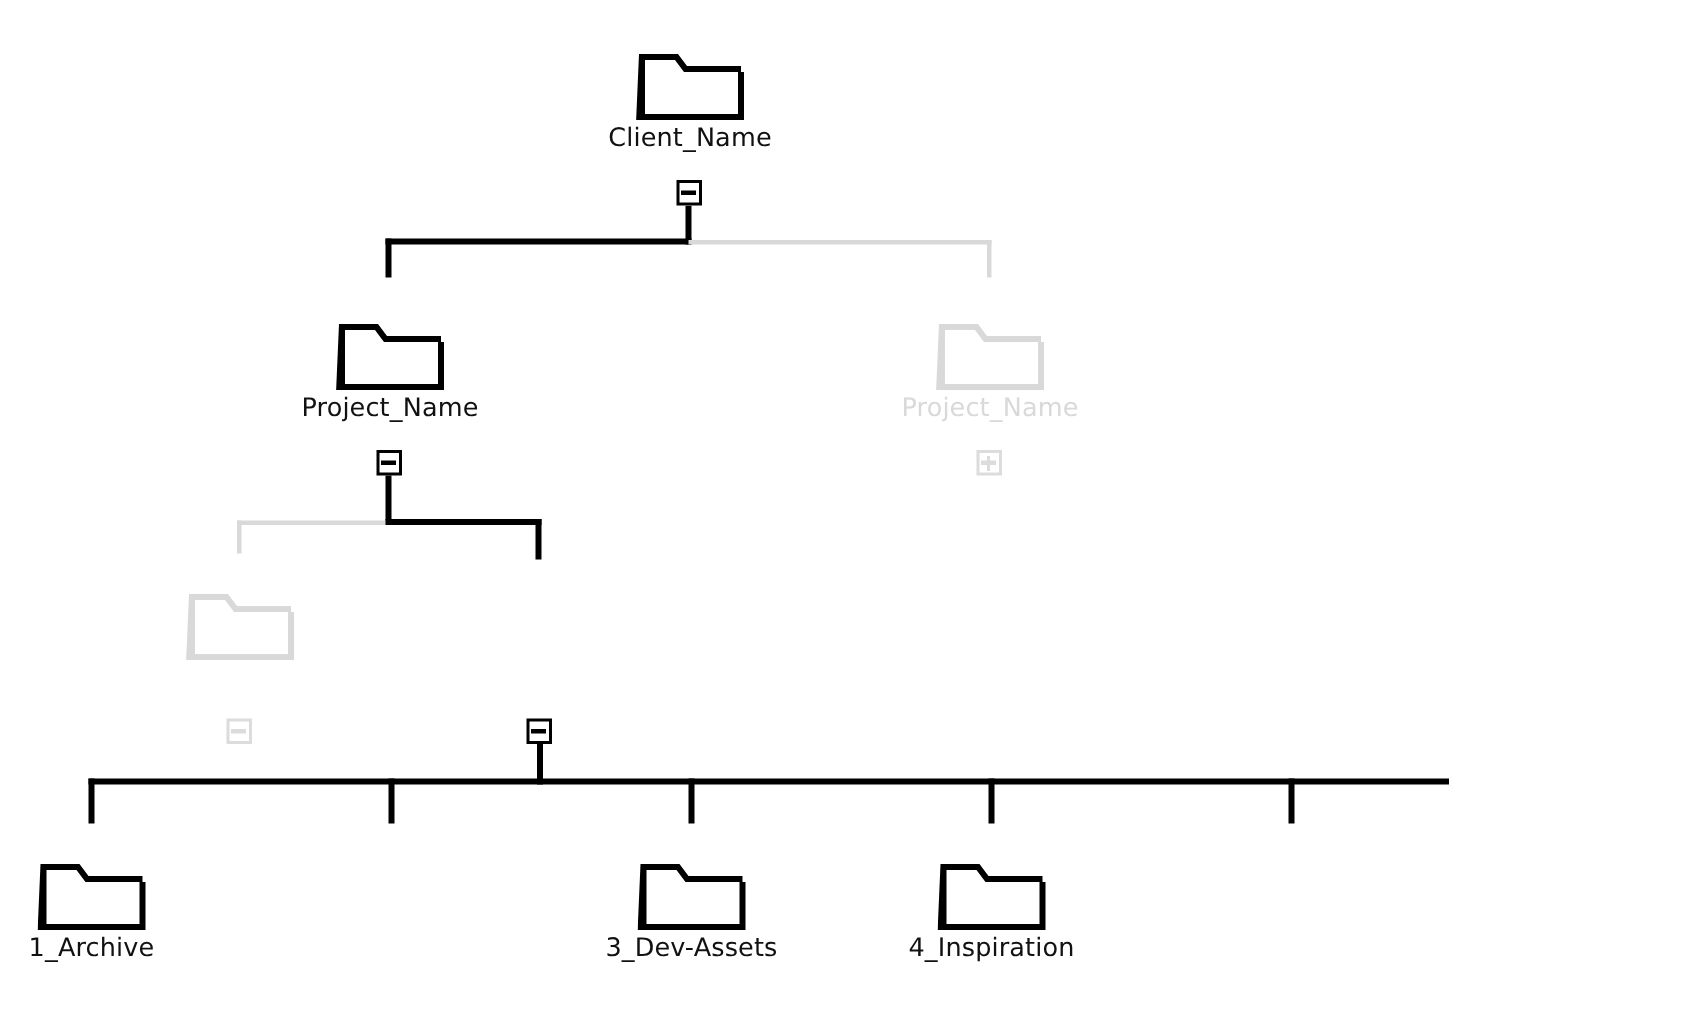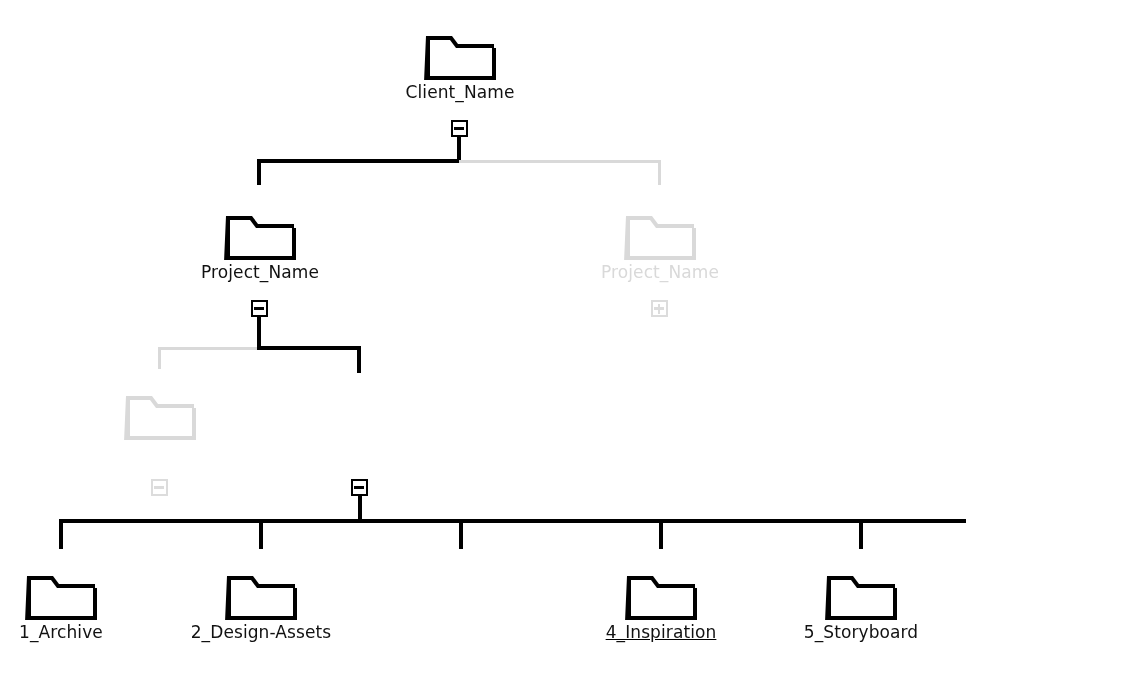--- a/index.html
+++ b/index.html
@@ -155,41 +155,35 @@
 
   <div class="expander" style="left:359px; top:479px;"></div>
 
   <div class="node" style="left:61px; top:564px;">
     <svg class="folder-icon" viewBox="0 0 72 56" aria-hidden="true">
       <path fill="#000000" d="M2,12 h26 l6,8 h36 v4 h-38 l-6,-8 h-20 v36 h62 v-28 h6 v34 h-74 z"></path>
     </svg>
     <span class="node-label">1_Archive</span>
   </div>
 
-  <div class="node" style="left:261px; top:564px;">
+
+  <div class="node" style="left:461px; top:564px;">
     <svg class="folder-icon" viewBox="0 0 72 56" aria-hidden="true">
       <path fill="#000000" d="M2,12 h26 l6,8 h36 v4 h-38 l-6,-8 h-20 v36 h62 v-28 h6 v34 h-74 z"></path>
     </svg>
-    <span class="node-label">2_Design-Assets</span>
+    <span class="node-label">3_Dev-Assets</span>
   </div>
 
-
-  <div class="node" style="left:661px; top:564px;text-decoration:underline;">
+  <div class="node" style="left:661px; top:564px;">
     <svg class="folder-icon" viewBox="0 0 72 56" aria-hidden="true">
       <path fill="#000000" d="M2,12 h26 l6,8 h36 v4 h-38 l-6,-8 h-20 v36 h62 v-28 h6 v34 h-74 z"></path>
     </svg>
     <span class="node-label">4_Inspiration</span>
   </div>
 
-  <div class="node" style="left:861px; top:564px;">
-    <svg class="folder-icon" viewBox="0 0 72 56" aria-hidden="true">
-      <path fill="#000000" d="M2,12 h26 l6,8 h36 v4 h-38 l-6,-8 h-20 v36 h62 v-28 h6 v34 h-74 z"></path>
-    </svg>
-    <span class="node-label">5_Storyboard</span>
-  </div>
 
   <div class="node" style="left:1060px; top:564px;">
     <svg class="folder-icon" viewBox="0 0 72 56" aria-hidden="true">
       <path fill="#000000" d="M2,12 h26 l6,8 h36 v4 h-38 l-6,-8 h-20 v36 h62 v-28 h6 v34 h-74 z"></path>
     </svg>
     <span class="node-label">6_UX</span>
   </div>
 
 </div>
 

